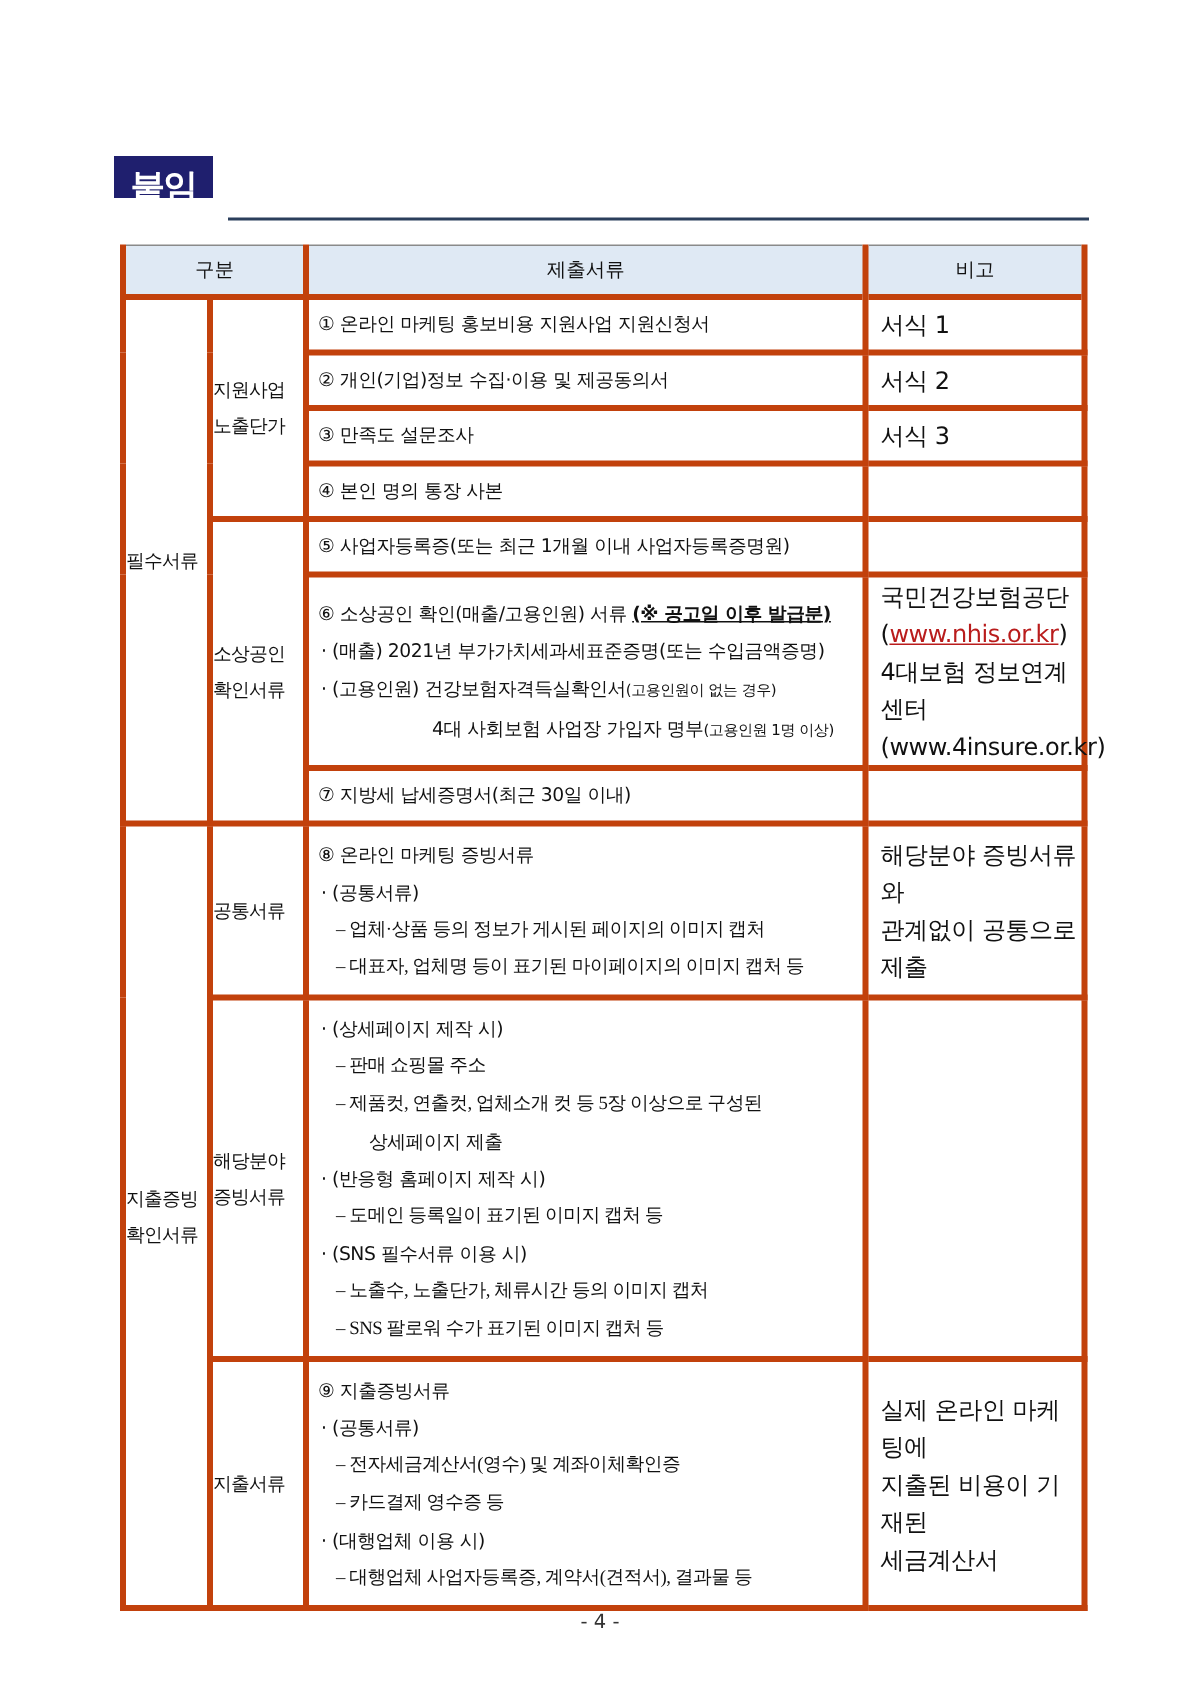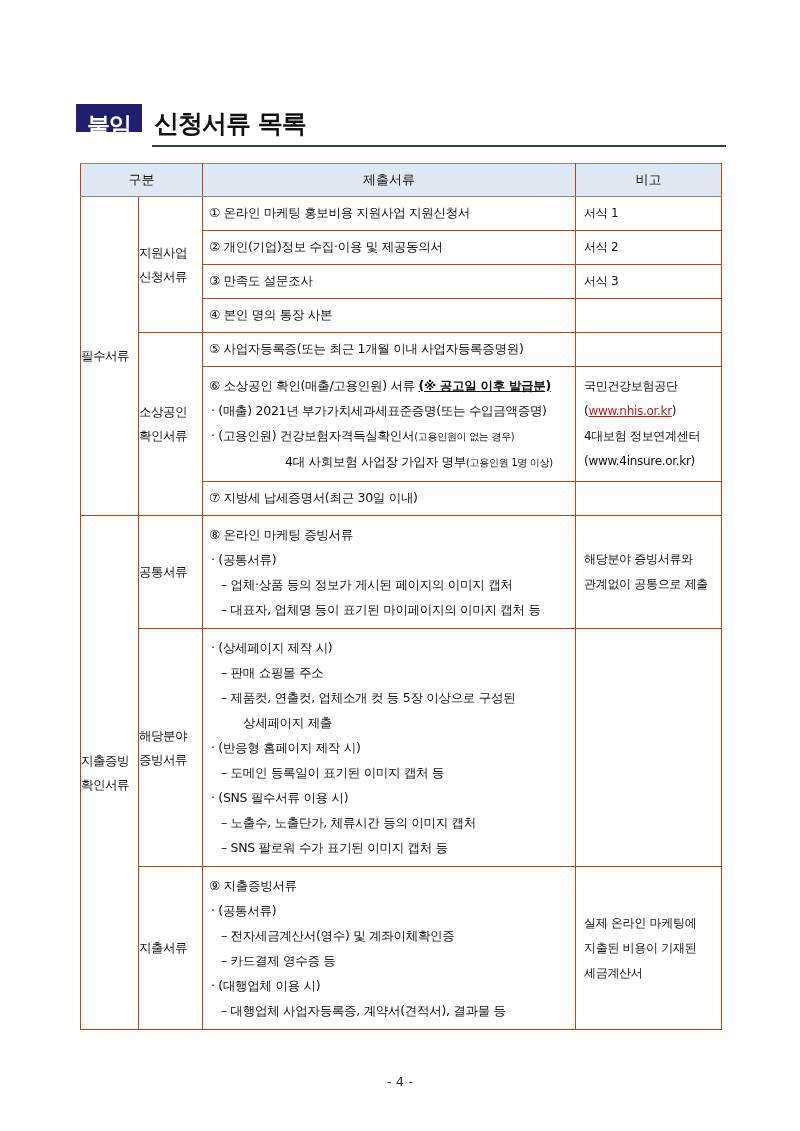--- a/index.html
+++ b/index.html
@@ -57,21 +57,21 @@
     table.doc {
       position: absolute;
       left: 80px;
       top: 163px;
       width: 641px;
       border-collapse: collapse;
       table-layout: fixed;
       font-size: 12.5px;
     }
     table.doc td, table.doc th {
-      border: 1px solid #c2410c;
+      border: 4px solid #c2410c;
       padding: 0;
       vertical-align: middle;
     }
     table.doc th {
       background: #dfe9f4;
       height: 32px;
       font-weight: normal;
       font-size: 13px;
       text-align: center;
       border-top: 1.5px solid #8a8a8a;
@@ -90,48 +90,47 @@
       letter-spacing: -0.3px;
     }
     .multi {
       padding: 6px 4px 6px 6px !important;
       font-size: 12.5px;
       line-height: 25px;
       letter-spacing: -0.3px;
     }
     .multi div { white-space: nowrap; }
     .ind1 { padding-left: 2px; }
-    .ind2 { padding-left: 12px; }
+    .ind2 { padding-left: 12px; font-family: Liberation Serif, serif; }
     .ind3 { padding-left: 34px; }
     .ind-far { padding-left: 76px; }
     .small { font-size: 10px; }
     .u { text-decoration: underline; font-weight: bold; }
     .remark {
       padding: 0 0 0 8px !important;
-      font-size: 12px;
+      font-size: 16px;
       line-height: 25px;
       letter-spacing: -0.3px;
     }
     .link { color: #b91c1c; text-decoration: underline; }
     .page-num {
       position: absolute;
       left: 0;
       width: 800px;
       top: 1074px;
       text-align: center;
       font-size: 13px;
       color: #333333;
     }
   </style>
 </head>
 <body>
 
 <div class="title-wrap">
   <div class="title-badge">붙임</div>
-  <div class="title-text">신청서류 목록</div>
   <div class="title-rule"></div>
 </div>
 
 <table class="doc">
   <colgroup>
     <col style="width:58px">
     <col style="width:64px">
     <col style="width:373px">
     <col style="width:146px">
   </colgroup>
@@ -141,21 +140,21 @@
       <th>제출서류</th>
       <th>비고</th>
     </tr>
   </thead>
   <tbody>
 
     <tr>
       <td rowspan="7" class="cat">필수서류</td>
       <td rowspan="4" class="cat">
         <div>지원사업</div>
-        <div>신청서류</div>
+        <div>노출단가</div>
       </td>
       <td class="item">① 온라인 마케팅 홍보비용 지원사업 지원신청서</td>
       <td class="remark">서식 1</td>
     </tr>
     <tr>
       <td class="item">② 개인(기업)정보 수집·이용 및 제공동의서</td>
       <td class="remark">서식 2</td>
     </tr>
     <tr>
       <td class="item">③ 만족도 설문조사</td>

